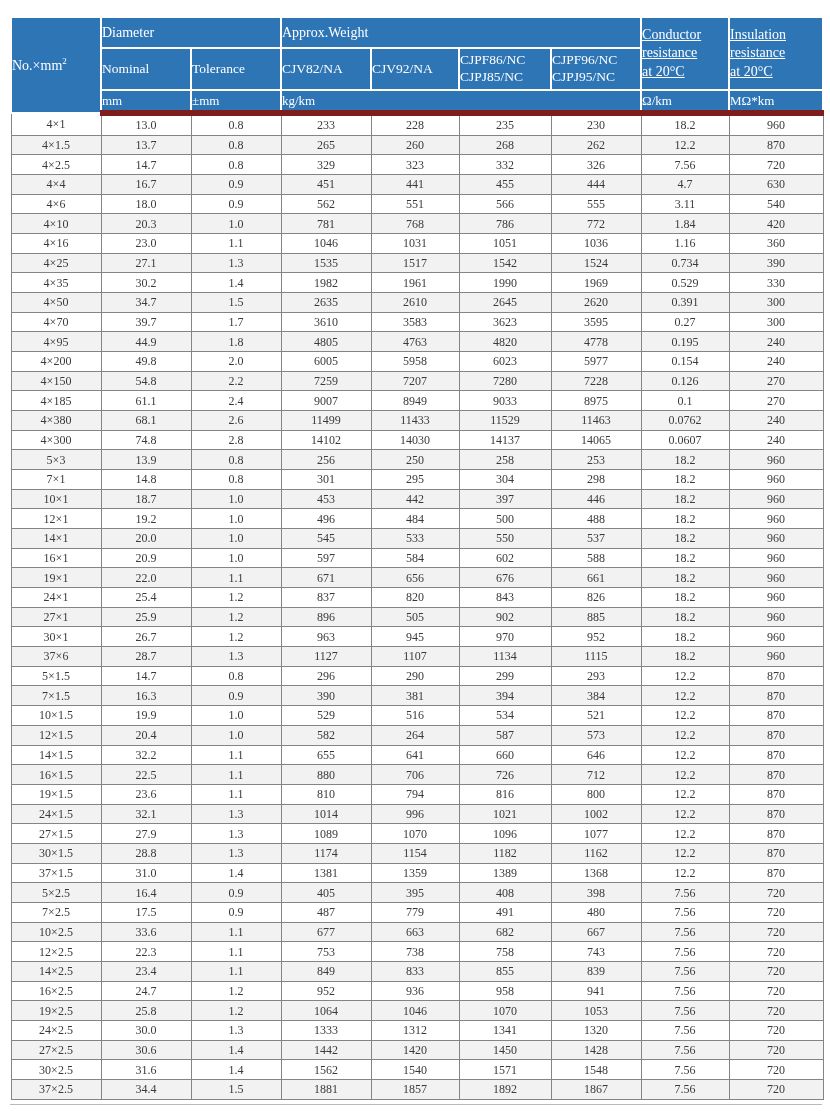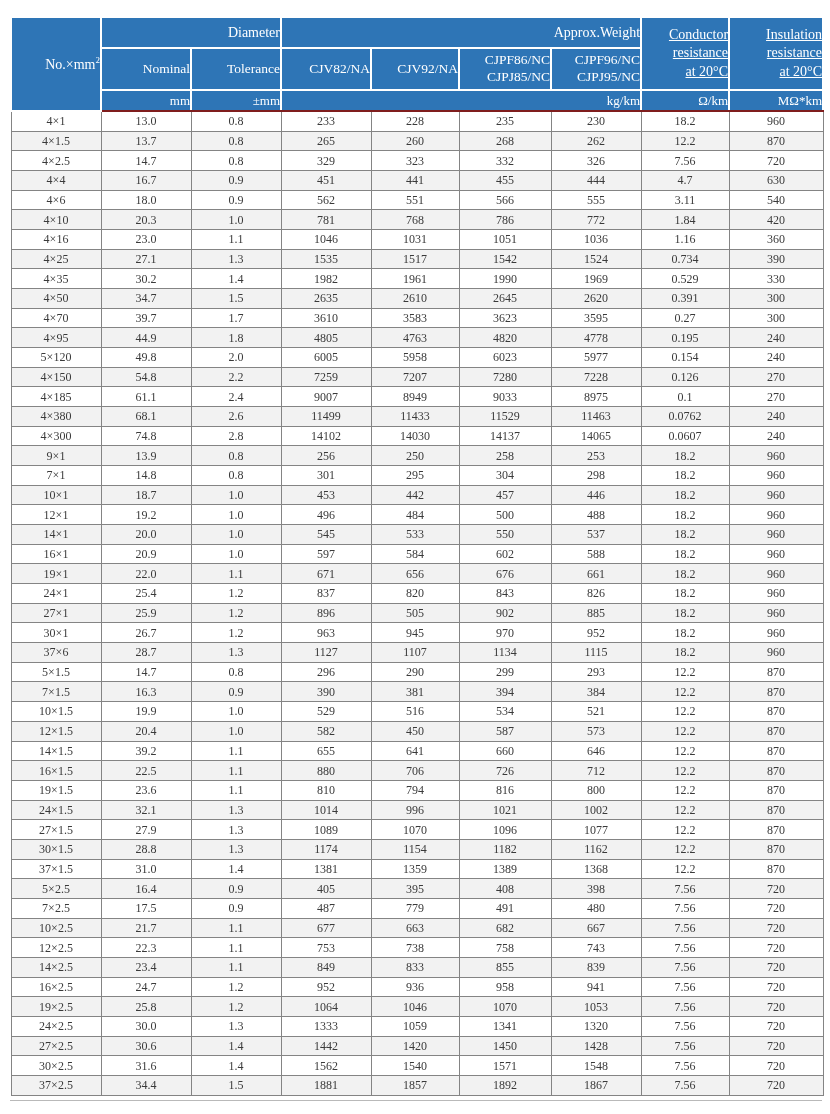--- a/index.html
+++ b/index.html
@@ -20,31 +20,31 @@
     border-collapse: collapse;
     table-layout: fixed;
     width: 812px;
     margin: 16px 0 0 10px;
   }
   
   thead th {
     background: #2e75b6;
     color: #ffffff;
     font-weight: normal;
-    text-align: right;
+    text-align: left;
     vertical-align: middle;
     border: 2px solid #ffffff;
     white-space: pre-line;
     padding: 0;
   }
   thead tr.tier1 th { height: 29px; font-size: 14px; }
   thead tr.tier2 th { height: 40px; font-size: 13.5px; line-height: 1.25; }
   thead tr.units th { height: 19px; font-size: 13px; }
   thead th.span2 { font-size: 13.5px; line-height: 1.3; text-decoration: underline; }
-  thead tr.units th { border-bottom: 2px solid #7f1d1d; }
+  thead tr.units th { border-bottom: 6px solid #7f1d1d; }
   thead th sup { font-size: 9px; vertical-align: super; }
   
   tbody td {
     height: 18.68px;
     padding: 0;
     text-align: center;
     vertical-align: middle;
     font-size: 12px;
     color: #3a3a3a;
     border: 1px solid #848484;
@@ -232,21 +232,21 @@
           <td>44.9</td>
           <td>1.8</td>
           <td>4805</td>
           <td>4763</td>
           <td>4820</td>
           <td>4778</td>
           <td>0.195</td>
           <td>240</td>
         </tr>
         <tr>
-          <td>5×120</td>
+          <td>4×200</td>
           <td>49.8</td>
           <td>2.0</td>
           <td>6005</td>
           <td>5958</td>
           <td>6023</td>
           <td>5977</td>
           <td>0.154</td>
           <td>240</td>
         </tr>
         <tr class="alt">
@@ -287,21 +287,21 @@
           <td>74.8</td>
           <td>2.8</td>
           <td>14102</td>
           <td>14030</td>
           <td>14137</td>
           <td>14065</td>
           <td>0.0607</td>
           <td>240</td>
         </tr>
         <tr class="alt">
-          <td>9×1</td>
+          <td>5×3</td>
           <td>13.9</td>
           <td>0.8</td>
           <td>256</td>
           <td>250</td>
           <td>258</td>
           <td>253</td>
           <td>18.2</td>
           <td>960</td>
         </tr>
         <tr>
@@ -314,21 +314,21 @@
           <td>298</td>
           <td>18.2</td>
           <td>960</td>
         </tr>
         <tr class="alt">
           <td>10×1</td>
           <td>18.7</td>
           <td>1.0</td>
           <td>453</td>
           <td>442</td>
-          <td>457</td>
+          <td>397</td>
           <td>446</td>
           <td>18.2</td>
           <td>960</td>
         </tr>
         <tr>
           <td>12×1</td>
           <td>19.2</td>
           <td>1.0</td>
           <td>496</td>
           <td>484</td>
@@ -445,29 +445,29 @@
           <td>534</td>
           <td>521</td>
           <td>12.2</td>
           <td>870</td>
         </tr>
         <tr class="alt">
           <td>12×1.5</td>
           <td>20.4</td>
           <td>1.0</td>
           <td>582</td>
-          <td>450</td>
+          <td>264</td>
           <td>587</td>
           <td>573</td>
           <td>12.2</td>
           <td>870</td>
         </tr>
         <tr>
           <td>14×1.5</td>
-          <td>39.2</td>
+          <td>32.2</td>
           <td>1.1</td>
           <td>655</td>
           <td>641</td>
           <td>660</td>
           <td>646</td>
           <td>12.2</td>
           <td>870</td>
         </tr>
         <tr class="alt">
           <td>16×1.5</td>
@@ -552,21 +552,21 @@
           <td>0.9</td>
           <td>487</td>
           <td>779</td>
           <td>491</td>
           <td>480</td>
           <td>7.56</td>
           <td>720</td>
         </tr>
         <tr class="alt">
           <td>10×2.5</td>
-          <td>21.7</td>
+          <td>33.6</td>
           <td>1.1</td>
           <td>677</td>
           <td>663</td>
           <td>682</td>
           <td>667</td>
           <td>7.56</td>
           <td>720</td>
         </tr>
         <tr>
           <td>12×2.5</td>
@@ -610,21 +610,21 @@
           <td>1070</td>
           <td>1053</td>
           <td>7.56</td>
           <td>720</td>
         </tr>
         <tr>
           <td>24×2.5</td>
           <td>30.0</td>
           <td>1.3</td>
           <td>1333</td>
-          <td>1059</td>
+          <td>1312</td>
           <td>1341</td>
           <td>1320</td>
           <td>7.56</td>
           <td>720</td>
         </tr>
         <tr class="alt">
           <td>27×2.5</td>
           <td>30.6</td>
           <td>1.4</td>
           <td>1442</td>

